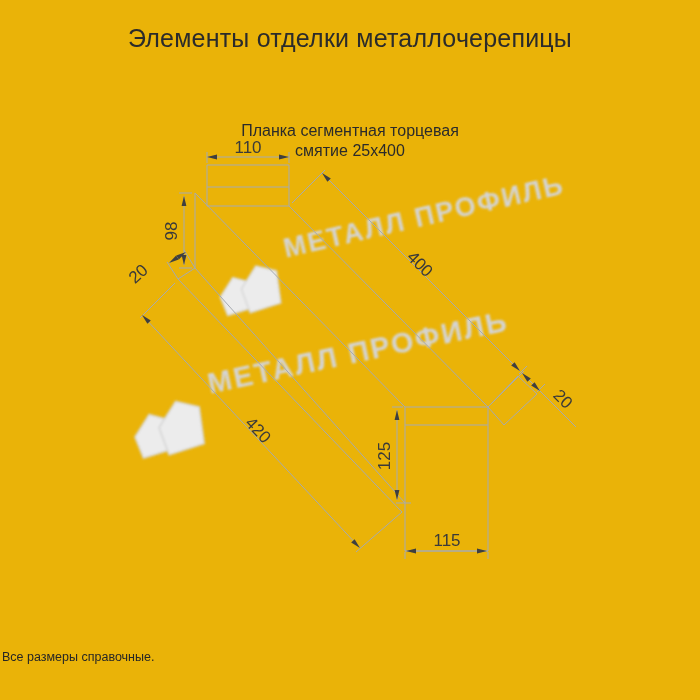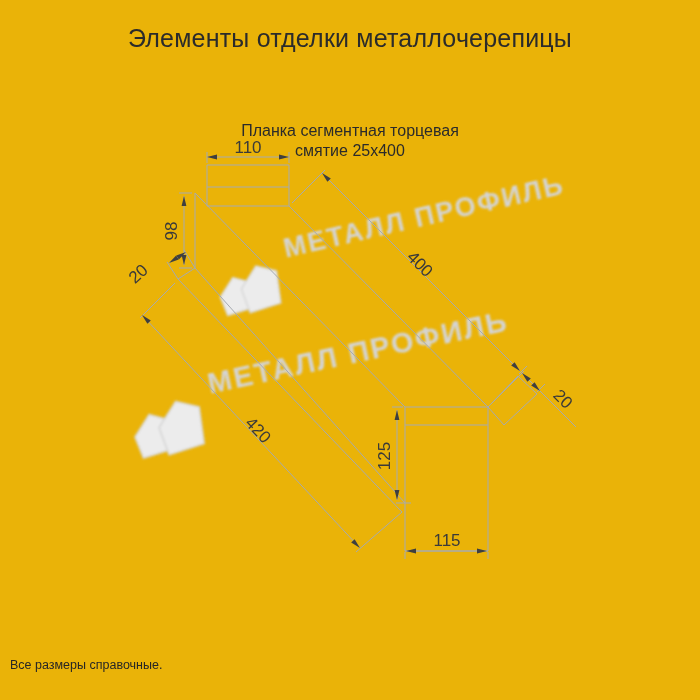--- a/index.html
+++ b/index.html
@@ -2,21 +2,21 @@
 <html><head>
 <meta charset="utf-8">
 <style>
   html,body{margin:0;padding:0;background:#ffffff;}
   #page{position:relative;width:700px;height:700px;background:#eab308;overflow:hidden;
         font-family:"Liberation Sans", sans-serif;}
   #title{position:absolute;top:24px;left:0;width:700px;text-align:center;
          font-size:25px;color:#2b2b2b;letter-spacing:.2px;}
   #subtitle{position:absolute;top:93px;left:0;width:700px;text-align:center;
             font-size:16px;line-height:20px;color:#2b2b2b;margin-top:28px;}
-  .footnote{position:absolute;left:10px;font-size:12.5px;color:#262626;margin-top:8px;}
+  .footnote{position:absolute;left:2px;font-size:12.5px;color:#262626;}
   #footnote1{top:650px;}
   #footnote2{top:667px;}
   .wm{position:absolute;color:#d4d4d4;font-weight:bold;white-space:nowrap;
       letter-spacing:2px;filter:blur(1px);transform-origin:left center;user-select:none;}
   #wm-text-a{left:284px;top:234px;font-size:27px;transform:rotate(-13deg);}
   #wm-text-b{left:208px;top:368px;font-size:29px;transform:rotate(-12deg);}
   .wm-logo{position:absolute;filter:blur(1px);transform-origin:center;}
   #wm-logo-a{left:216px;top:262px;transform:rotate(-14deg);}
   #wm-logo-b{left:130px;top:398px;transform:rotate(-14deg);}
   svg text{font-family:"Liberation Sans", sans-serif;font-size:17px;fill:#3a3a3a;}

